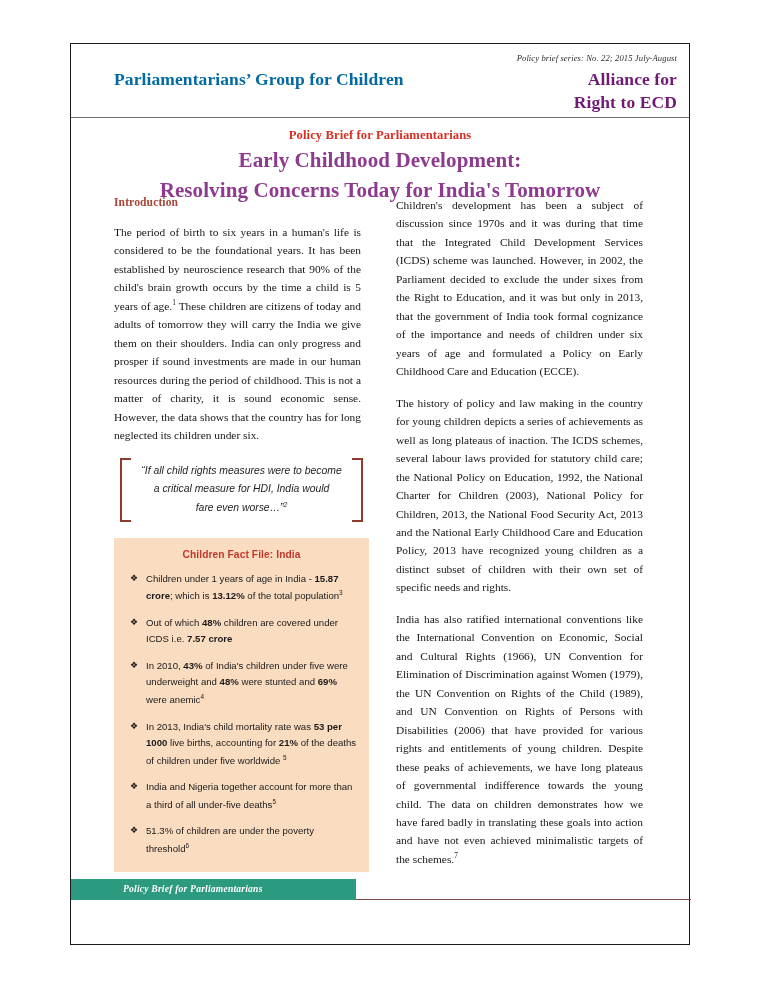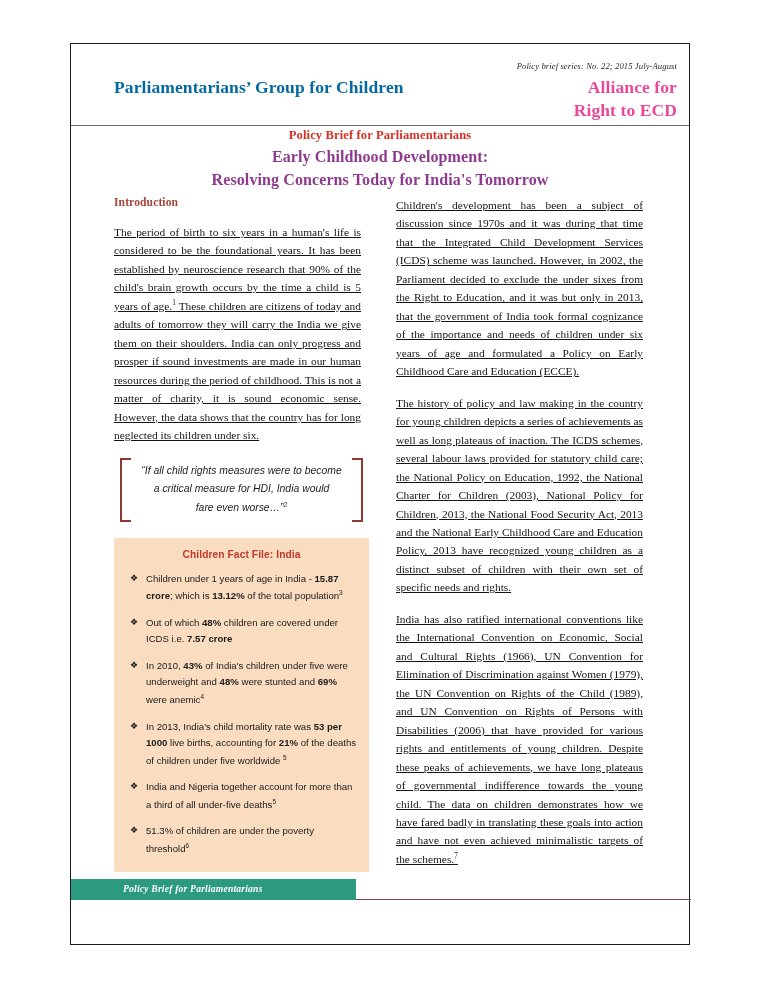--- a/index.html
+++ b/index.html
@@ -22,21 +22,21 @@
     width: 620px;
     height: 902px;
     border: 1.5px solid #1a1a1a;
     box-sizing: border-box;
   }
 
   
   .masthead {
     position: absolute;
     left: 0;
-    top: 8px;
+    top: 0;
     width: 100%;
     height: 74px;
     box-sizing: border-box;
     border-bottom: 1.2px solid #6e6e6e;
   }
   .series-line {
     position: absolute;
     right: 12px;
     top: 9px;
     font-family: "Liberation Serif", serif;
@@ -54,21 +54,21 @@
     color: #0369a1;
     line-height: 1.33;
     letter-spacing: .1px;
   }
   .org-right {
     position: absolute;
     right: 12px;
     top: 24px;
     font-size: 17.5px;
     font-weight: bold;
-    color: #ec4899;
+    color: #701a75;
     line-height: 1.33;
     text-align: right;
     letter-spacing: .1px;
   }
   .org-right .ln1 { display: block; }
   .org-right .ln2 { display: block; }
 
   
   .title-block {
     position: absolute;
@@ -78,21 +78,21 @@
     text-align: center;
   }
   .kicker {
     font-size: 12.6px;
     font-weight: bold;
     color: #d63024;
     margin-top: 10px;
     letter-spacing: .1px;
   }
   .main-title {
-    font-size: 16px;
+    font-size: 21px;
     font-weight: bold;
     color: #8e3a8e;
     line-height: 1.42;
     margin-top: 3px;
     letter-spacing: .1px;
   }
   .main-title span { display: block; }
 
   
   .columns {
@@ -116,21 +116,20 @@
   }
   h2.sec-head.spaced { margin-top: 22px; }
 
   p.body-text {
     font-size: 11.4px;
     line-height: 1.62;
     text-align: justify;
     margin: 0 8px 13px 0;
     color: #151515;
     letter-spacing: 0;
-    text-decoration: underline;
   }
   p.body-text sup { font-size: 7.4px; }
 
   
   .quote-wrap {
     position: relative;
     margin: 12px 0 16px 0;
     padding: 4px 22px 4px 22px;
     box-sizing: border-box;
   }

